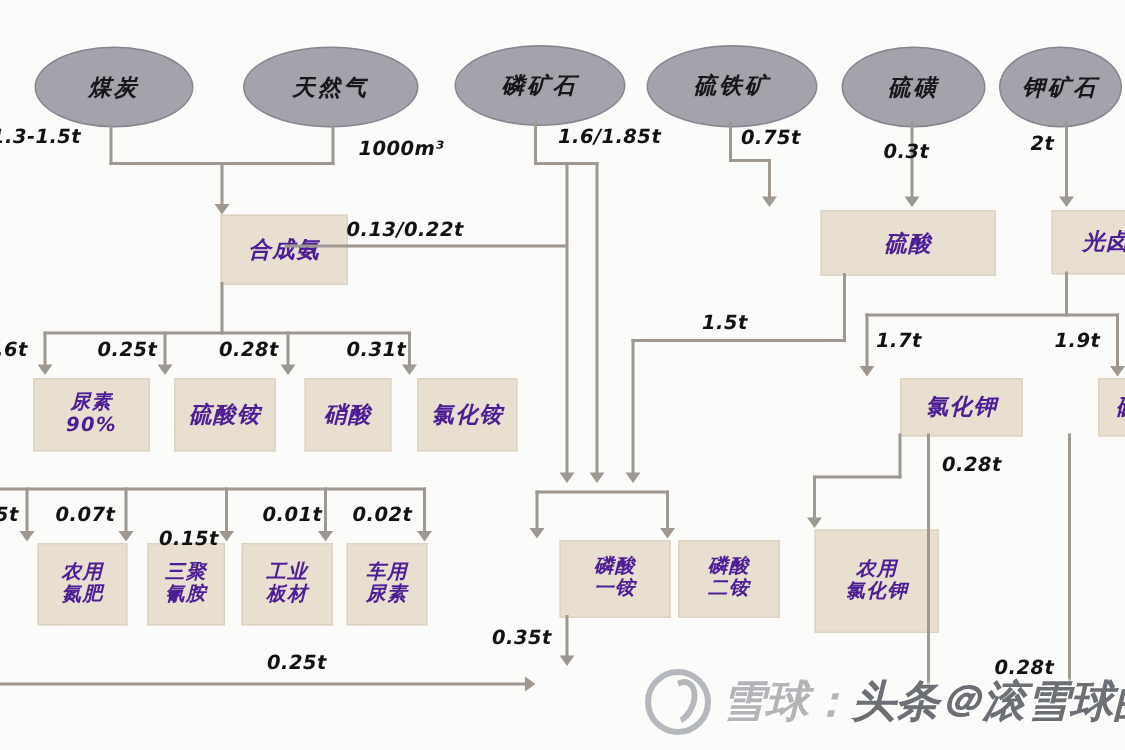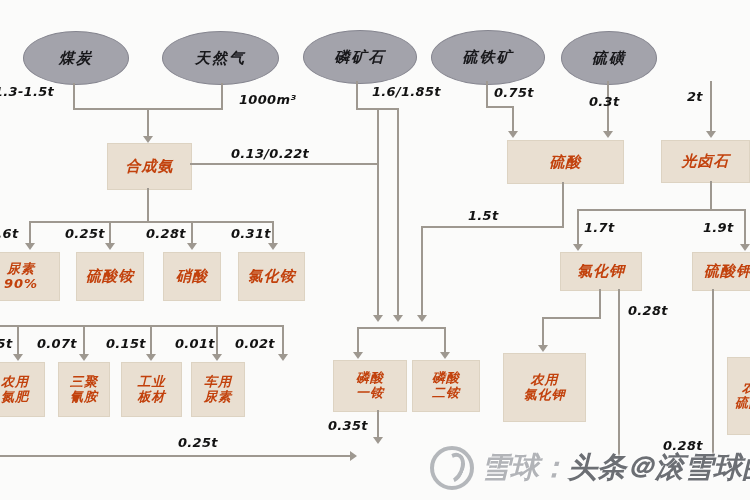--- a/index.html
+++ b/index.html
@@ -2,22 +2,22 @@
 <html><head>
 <meta charset="utf-8">
 <style>
   html,body{margin:0;padding:0;background:#fff;}
   .stage{position:relative;width:750px;height:500px;background:#fbfbfa;overflow:hidden;
          font-family:"DejaVu Sans","Liberation Sans",sans-serif;font-style:italic;}
   .oval{position:absolute;background:#a3a3ab;border:1px solid #85858f;border-radius:50%;
         display:flex;align-items:center;justify-content:center;font-weight:bold;font-size:15px;
         color:#17171a;letter-spacing:2px;}
   .box{position:absolute;background:#e9dfd1;border:1px solid #ddd3c2;display:flex;align-items:center;
-       justify-content:center;font-weight:bold;font-size:15px;color:#c2410c;text-align:center;
-       white-space:pre-line;line-height:1.12;letter-spacing:1px;}
+       justify-content:center;font-weight:bold;font-size:15px;color:#4c1d95;text-align:center;
+       white-space:pre-line;line-height:1.12;letter-spacing:1px;margin-left:40px;}
   .box.small{font-size:13px;}
   .lbl{position:absolute;font-weight:bold;font-size:13px;color:#121212;white-space:nowrap;letter-spacing:.3px;}
   .hl,.vl{position:absolute;background:#9e9890;}
   .hl{height:2px}.vl{width:2px}
   .ad{position:absolute;width:0;height:0;border-left:5px solid transparent;border-right:5px solid transparent;
       border-top:7px solid #9e9890;}
   .ar{position:absolute;width:0;height:0;border-top:5px solid transparent;border-bottom:5px solid transparent;
       border-left:7px solid #9e9890;}
   .wm{position:absolute;left:430px;top:446px;display:flex;align-items:center;gap:7px;}
   .wm-logo{width:36px;height:36px;border:4px solid rgba(156,160,166,.75);border-radius:50%;position:relative;flex:0 0 auto;}
@@ -30,20 +30,21 @@
 </head>
 <body>
 
 <div class="stage">
 
   <div class="oval" style="left:23px;top:31px;width:104px;height:52px">煤炭</div>
   <div class="oval" style="left:303px;top:30px;width:112px;height:52px">磷矿石</div>
   <div class="oval" style="left:162px;top:31px;width:115px;height:52px">天然气</div>
   <div class="oval" style="left:561px;top:31px;width:94px;height:52px">硫磺</div>
   <div class="oval" style="left:431px;top:30px;width:112px;height:53px">硫铁矿</div>
+  <div class="oval" style="left:666px;top:31px;width:80px;height:52px">钾矿石</div>
 
   <div class="box" style="left:107px;top:143px;width:83px;height:45px">合成氨</div>
   <div class="box" style="left:507px;top:140px;width:115px;height:42px">硫酸</div>
   <div class="box" style="left:661px;top:140px;width:87px;height:41px">光卤石</div>
   <div class="box small" style="left:-18px;top:252px;width:76px;height:47px">尿素
 90%</div>
   <div class="box" style="left:76px;top:252px;width:66px;height:47px">硫酸铵</div>
   <div class="box" style="left:238px;top:252px;width:65px;height:47px">氯化铵</div>
   <div class="box" style="left:163px;top:252px;width:56px;height:47px">硝酸</div>
   <div class="box" style="left:560px;top:252px;width:80px;height:37px">氯化钾</div>
@@ -152,21 +153,21 @@
   <div class="lbl" style="left:231px;top:146px">0.13/0.22t</div>
   <div class="lbl" style="left:468px;top:208px">1.5t</div>
   <div class="lbl" style="left:584px;top:220px">1.7t</div>
   <div class="lbl" style="left:703px;top:220px">1.9t</div>
   <div class="lbl" style="left:-12px;top:226px">0.6t</div>
   <div class="lbl" style="left:65px;top:226px">0.25t</div>
   <div class="lbl" style="left:146px;top:226px">0.28t</div>
   <div class="lbl" style="left:231px;top:226px">0.31t</div>
   <div class="lbl" style="left:-18px;top:336px">0.5t</div>
   <div class="lbl" style="left:37px;top:336px">0.07t</div>
-  <div class="lbl" style="left:106px;top:336px">0.15t</div>
+  <div class="lbl" style="left:106px;top:352px">0.15t</div>
   <div class="lbl" style="left:175px;top:336px">0.01t</div>
   <div class="lbl" style="left:235px;top:336px">0.02t</div>
   <div class="lbl" style="left:628px;top:303px">0.28t</div>
   <div class="lbl" style="left:663px;top:438px">0.28t</div>
   <div class="lbl" style="left:328px;top:418px">0.35t</div>
   <div class="lbl" style="left:178px;top:435px">0.25t</div>
 
   <div class="wm">
     <div class="wm-logo"></div>
     <div class="wm-text">

